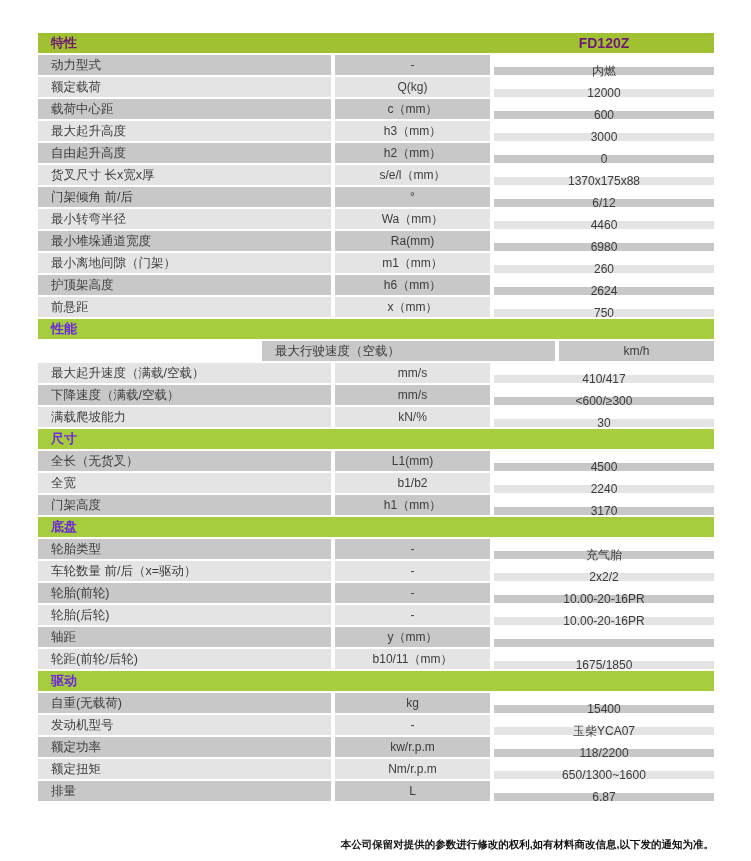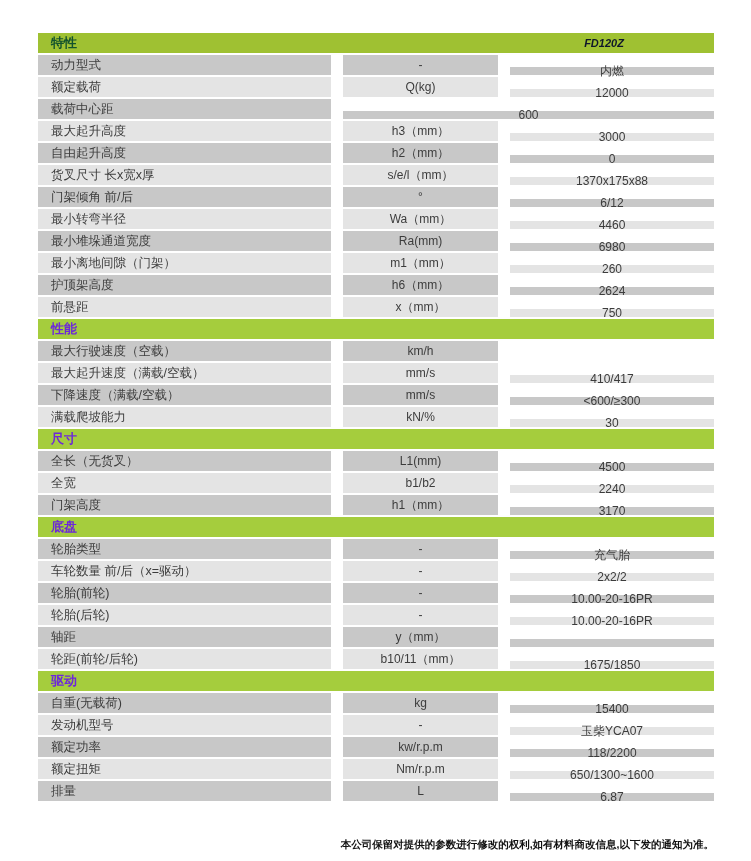--- a/index.html
+++ b/index.html
@@ -30,45 +30,44 @@
   .header-row {
     background: var(--header-green, #9fc132);
   }
   .header-row .h-left {
     display: flex;
     align-items: center;
     padding-left: 13px;
     width: 284px;
     font-size: 13px;
     font-weight: bold;
-    color: #14532d;
+    color: #701a75;
   }
   .header-row .h-spacer { width: 159px; }
   .header-row .h-right {
     display: flex;
     align-items: center;
     justify-content: center;
     flex: 1;
-    font-size: 11px;
-    font-weight: bold;
-    color: #0f172a;
-    font-style: italic;
+    font-size: 14px;
+    font-weight: bold;
+    color: #701a75;
   }
   .section-row {
     background: var(--section-green, #a5cd3d);
   }
   .section-row .s-label {
     display: flex;
     align-items: center;
     padding-left: 13px;
     font-size: 13px;
     font-weight: bold;
     color: #6d28d9;
   }
-  .data-row { gap: 12px; }
+  .data-row { gap: 4px; justify-content: flex-end; }
   .cell {
     display: flex;
     align-items: center;
     font-size: 12px;
     color: #3c3c3c;
   }
   .c1 {
     width: 280px;
     padding-left: 13px;
     font-size: 12.5px;
@@ -112,20 +111,21 @@
           <span class="cell c2">-</span>
           <span class="cell c3">内燃</span>
         </div>
         <div class="row data-row row-light">
           <span class="cell c1">额定载荷</span>
           <span class="cell c2">Q(kg)</span>
           <span class="cell c3">12000</span>
         </div>
         <div class="row data-row row-dark">
           <span class="cell c1">载荷中心距</span>
+          <span class="cell c2">c（mm）</span>
           <span class="cell c3">600</span>
         </div>
         <div class="row data-row row-light">
           <span class="cell c1">最大起升高度</span>
           <span class="cell c2">h3（mm）</span>
           <span class="cell c3">3000</span>
         </div>
         <div class="row data-row row-dark">
           <span class="cell c1">自由起升高度</span>
           <span class="cell c2">h2（mm）</span>

